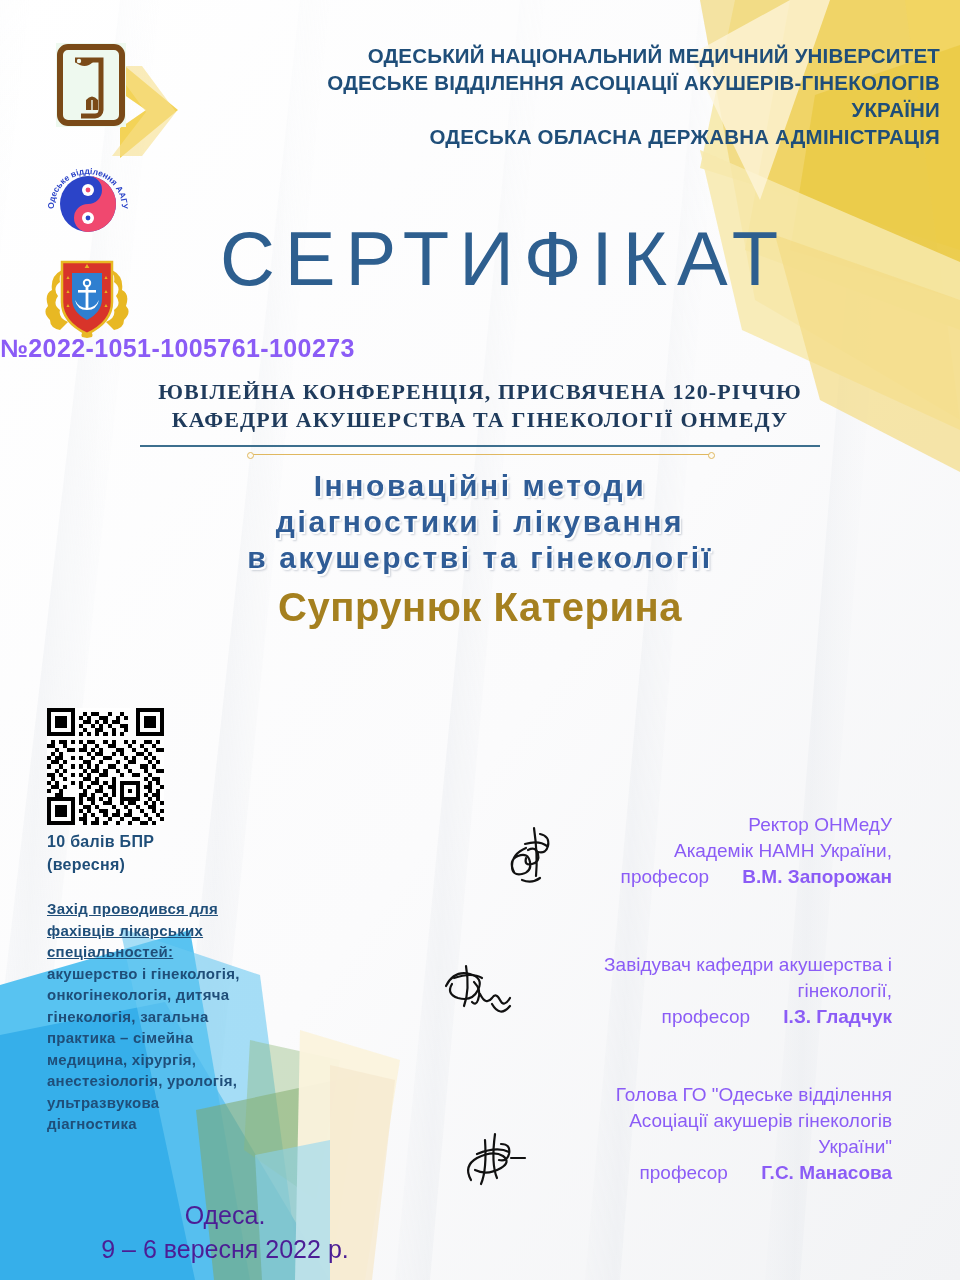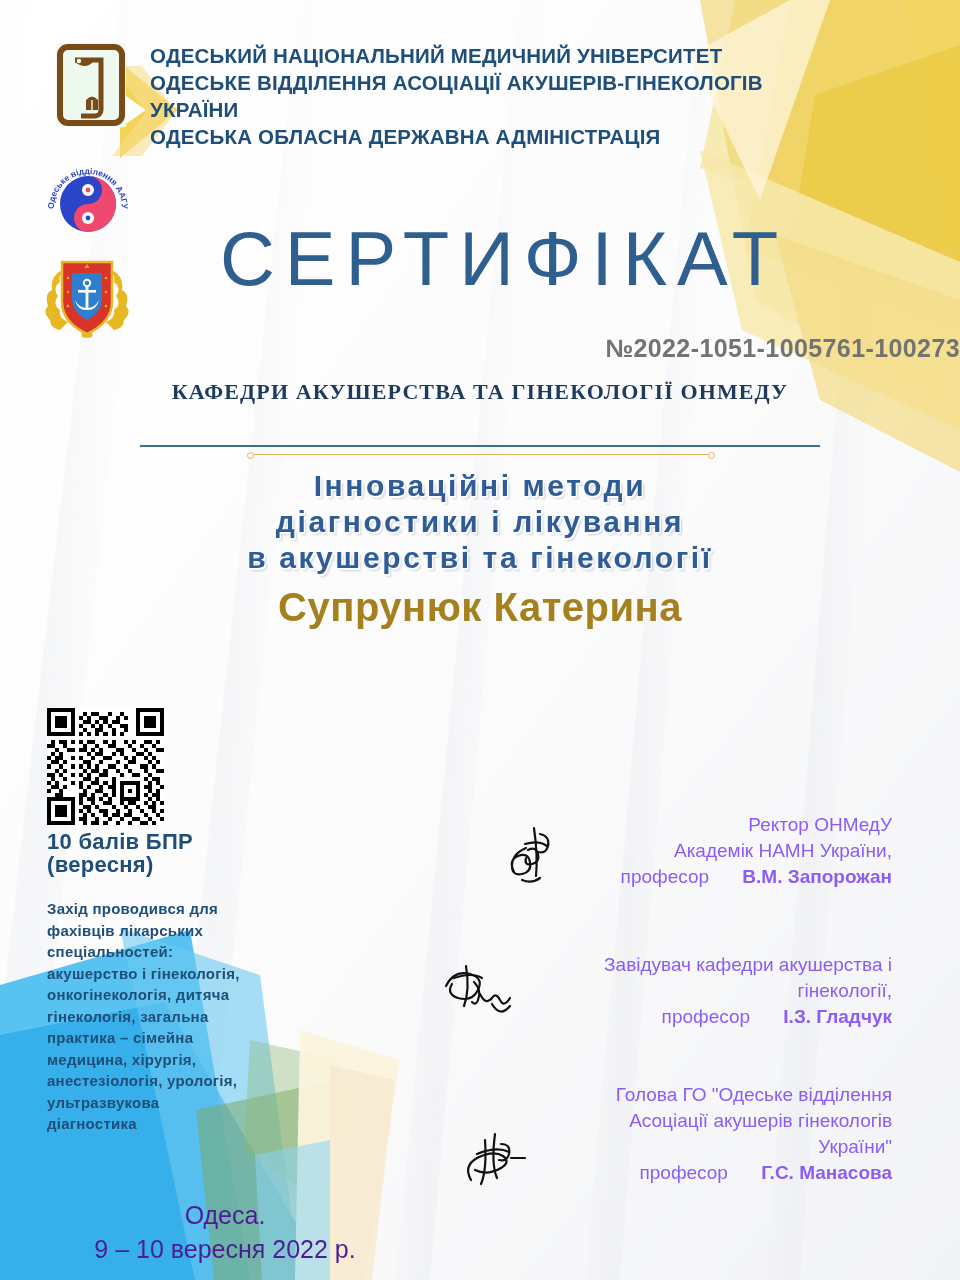--- a/index.html
+++ b/index.html
@@ -22,21 +22,21 @@
   
   .bg { position: absolute; inset: 0; overflow: hidden; }
   .bg svg { position: absolute; inset: 0; width: 960px; height: 1280px; display: block; }
 
   
   .header {
     position: absolute;
     left: 150px;
     top: 42px;
     width: 790px;
-    text-align: left;
+    text-align: right;
     color: #1f4e79;
     font-weight: bold;
     font-size: 20.5px;
     line-height: 27px;
     letter-spacing: 0.2px;
   }
   .header div { white-space: nowrap; }
 
   
   .logo-univ {
@@ -65,22 +65,22 @@
     font-size: 76px;
     font-weight: 400;
     letter-spacing: 10px;
     line-height: 86px;
     padding-left: 24px;
   }
   .cert-number {
     position: absolute;
     left: 0; top: 334px;
     width: 960px;
-    text-align: right;
-    color: #737373;
+    text-align: left;
+    color: #8b5cf6;
     font-size: 25px;
     font-weight: bold;
     letter-spacing: 0.4px;
   }
   .conf-sub {
     position: absolute;
     left: 0; top: 378px;
     width: 960px;
     text-align: center;
     color: #1f3b5c;
@@ -144,36 +144,36 @@
     width: 117px; height: 117px;
     background: #ffffff;
   }
   .qr svg { display: block; width: 117px; height: 117px; }
 
   .points {
     position: absolute;
     left: 47px; top: 830px;
     width: 215px;
     color: #1f4e79;
-    font-size: 22px;
+    font-size: 16px;
     font-weight: bold;
     line-height: 23px;
     letter-spacing: 0.3px;
   }
   .spec {
     position: absolute;
     left: 47px; top: 898px;
     width: 205px;
     color: #1f4e79;
     font-size: 15px;
     font-weight: bold;
     line-height: 21.5px;
     letter-spacing: 0.25px;
   }
-  .spec .lead { display: block; }
+  .spec .lead { display: block; text-decoration: underline; }
   .spec .list { display: block; }
 
   
   .sig-block { position: absolute; }
   .sig-text {
     position: absolute;
     right: 0;
     text-align: right;
     color: #8b5cf6;
     font-size: 19px;
@@ -331,20 +331,21 @@
     <div>ОДЕСЬКИЙ НАЦІОНАЛЬНИЙ МЕДИЧНИЙ УНІВЕРСИТЕТ</div>
     <div>ОДЕСЬКЕ ВІДДІЛЕННЯ АСОЦІАЦІЇ АКУШЕРІВ-ГІНЕКОЛОГІВ</div>
     <div>УКРАЇНИ</div>
     <div>ОДЕСЬКА ОБЛАСНА ДЕРЖАВНА АДМІНІСТРАЦІЯ</div>
   </div>
 
   <div class="cert-word">СЕРТИФІКАТ</div>
   <div class="cert-number">№2022-1051-1005761-100273</div>
 
   <div class="conf-sub">
+    <div>ЮВІЛЕЙНА КОНФЕРЕНЦІЯ, ПРИСВЯЧЕНА 120-РІЧЧЮ</div>
     <div>КАФЕДРИ АКУШЕРСТВА ТА ГІНЕКОЛОГІЇ ОНМЕДУ</div>
   </div>
 
   <div class="rule-blue"></div>
   <div class="rule-gold"></div>
 
   <div class="topic">
     <div>Інноваційні методи</div>
     <div>діагностики і лікування</div>
     <div>в акушерстві та гінекології</div>
@@ -671,16 +672,16 @@
     <div class="sig-text">
       <div>Голова ГО "Одеське відділення</div>
       <div>Асоціації акушерів гінекологів</div>
       <div>України"</div>
       <div><span>професор  </span><b>Г.С. Манасова</b></div>
     </div>
   </div>
 
   <div class="footer">
     <div>Одеса.</div>
-    <div>9 – 10 вересня 2022 р.</div>
+    <div>9 – 6 вересня 2022 р.</div>
   </div>
 
 </div>
 
 </body></html>

